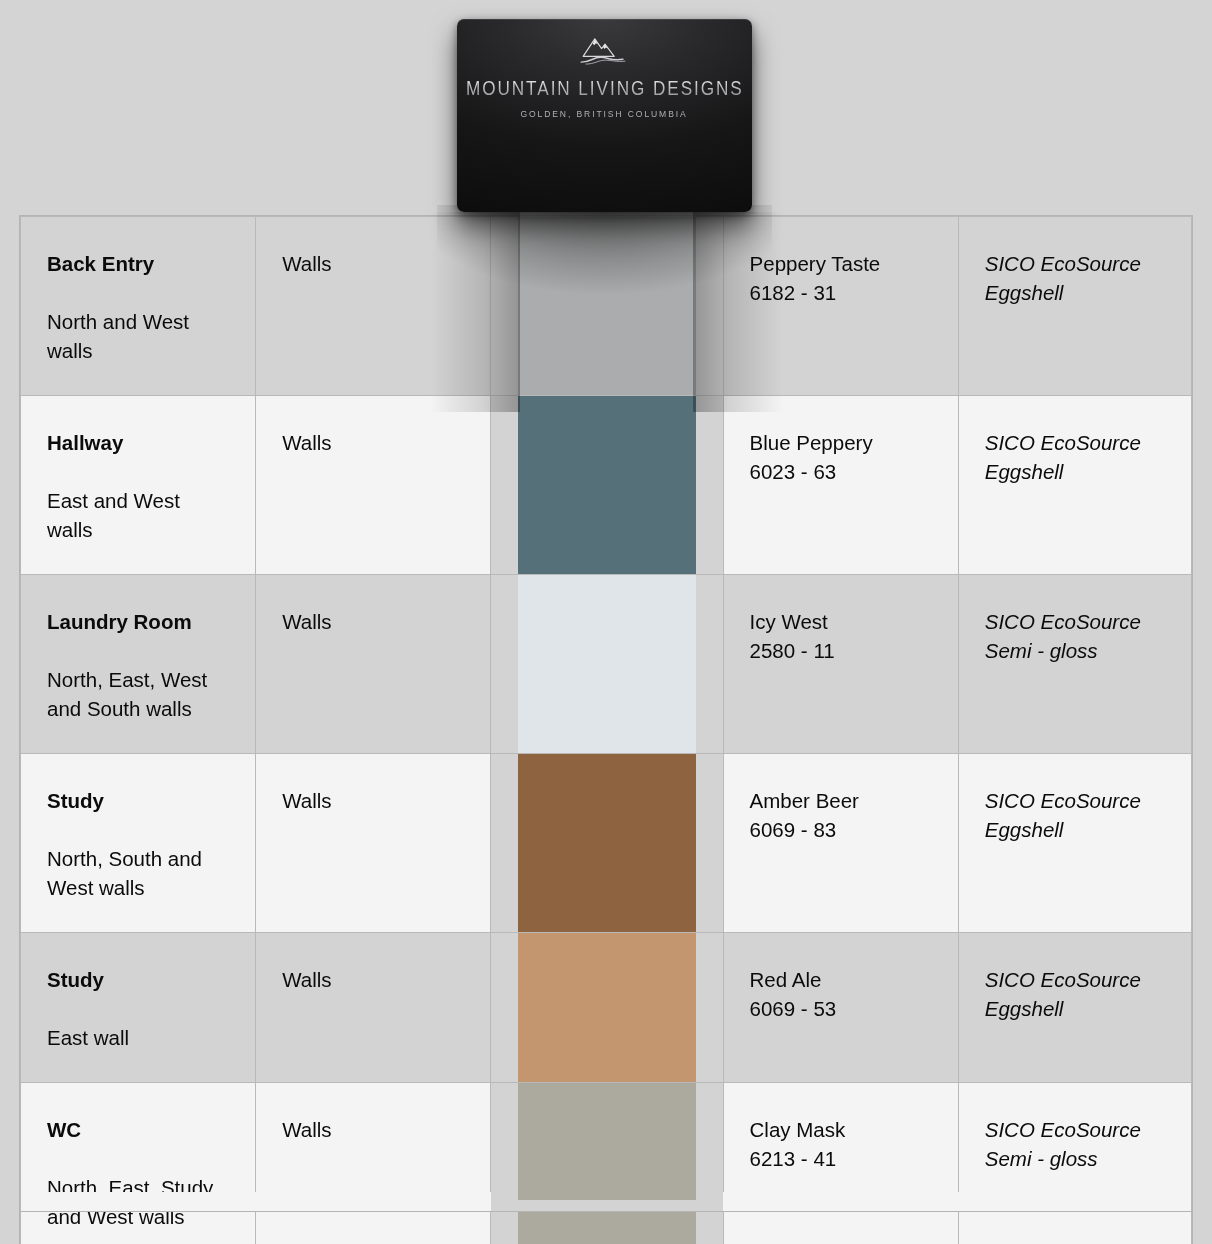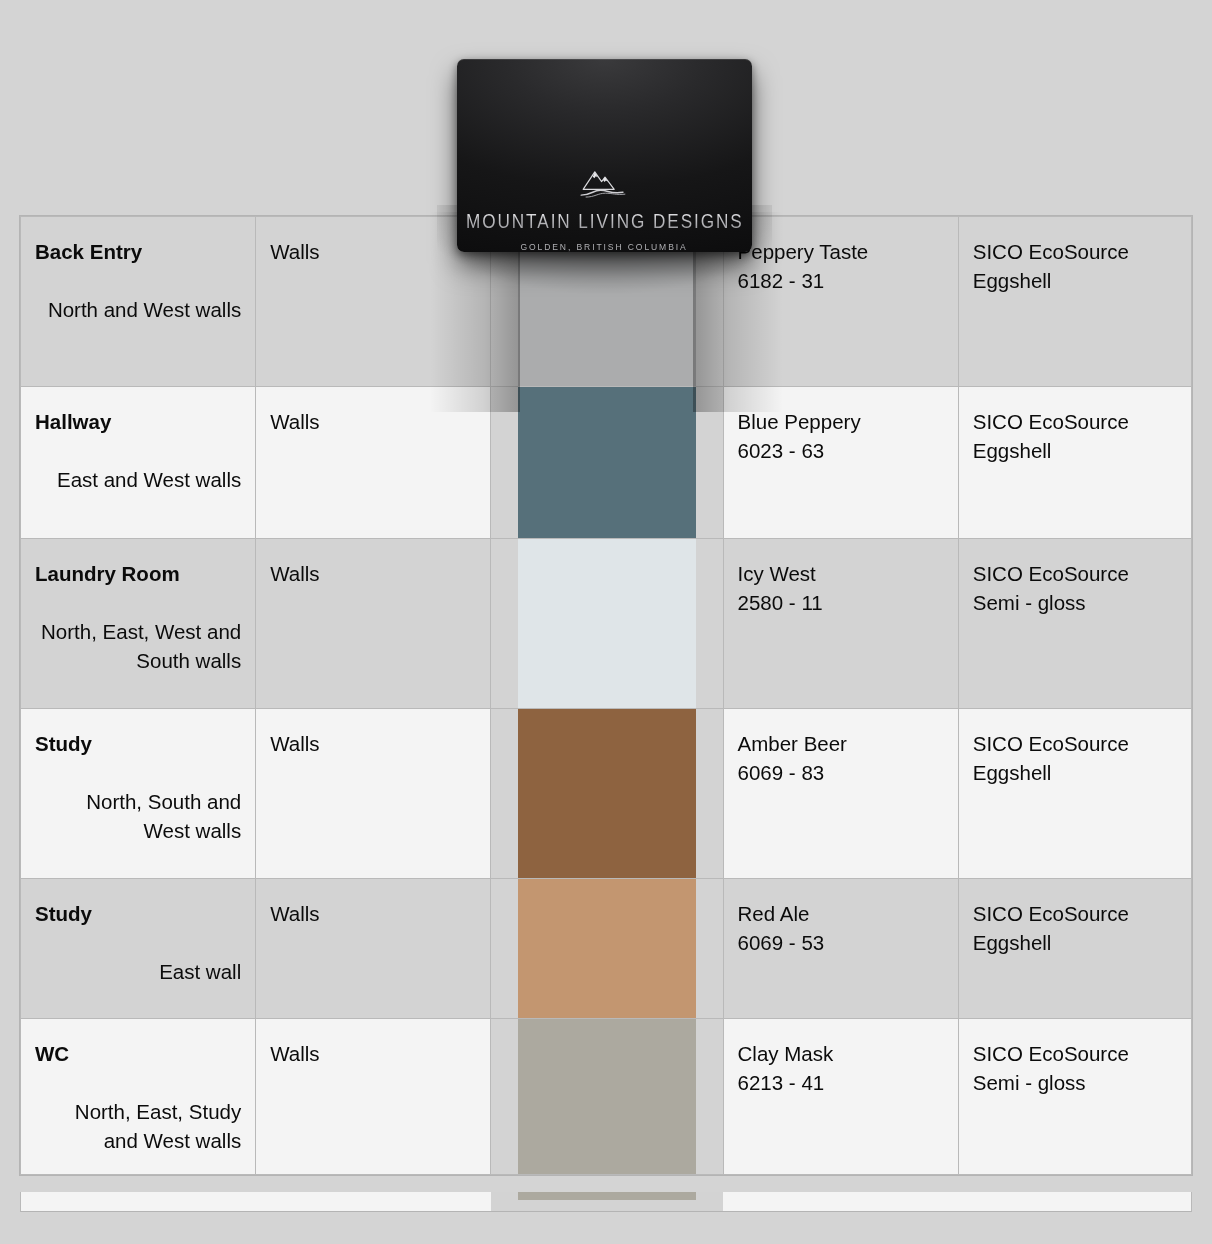--- a/index.html
+++ b/index.html
@@ -22,23 +22,22 @@
     top: 19px;
     width: 295px;
     height: 193px;
     border-radius: 7px;
     background: radial-gradient(ellipse 150% 120% at 50% 0%, #3a3a3c 0%, #2a2a2c 22%, #161617 55%, #0a0a0b 100%);
     box-shadow: 0 14px 26px rgba(0,0,0,0.55), 0 3px 8px rgba(0,0,0,0.45);
     z-index: 30;
     display: flex;
     flex-direction: column;
     align-items: center;
-    justify-content: flex-end;
+    justify-content: flex-start;
     overflow: hidden;
-    margin-top: 40px;
   }
   #logo-card::after {
     content: "";
     position: absolute;
     left: 0; top: 0; right: 0; bottom: 0;
     border-radius: 7px;
     box-shadow: inset 0 1px 0 rgba(255,255,255,0.10);
     pointer-events: none;
   }
   .logo-inner {
@@ -108,21 +107,21 @@
     top: 216px;
     width: 1172px;
     border-collapse: collapse;
     table-layout: fixed;
     z-index: 10;
     box-shadow: 0 0 0 1px #b4b4b4;
   }
   #spec-table td {
     border: 1px solid #b9b9b9;
     vertical-align: top;
-    padding: 0;
+    padding: 12px;
   }
   .row-odd td  { background: #d3d3d3; }
   .row-even td { background: #f4f4f4; }
 
   .c-room    { width: 235px; }
   .c-surface { width: 235px; }
   .c-swatch  { width: 232px; padding: 0 !important; position: relative; }
   .c-colour  { width: 235px; }
   .c-finish  { width: 233px; }
 
@@ -130,24 +129,24 @@
     padding: 20px 14px 18px 14px;
     font-size: 20.5px;
     line-height: 29px;
     color: #0b0b0b;
   }
   .room-name {
     font-weight: bold;
     font-size: 20.5px;
     margin-bottom: 29px;
   }
-  .room-walls { font-weight: normal; text-align: right; }
+  .room-walls { font-weight: normal; }
   .colour-name { display: block; }
   .colour-code { display: block; }
-  .finish-line { display: block; }
+  .finish-line { display: block; font-style: italic; }
 
   
   .swatch-wrap {
     position: absolute;
     left: 0; top: 0; right: 0; bottom: 0;
     display: flex;
     justify-content: center;
   }
   .swatch-chip {
     width: 178px;

